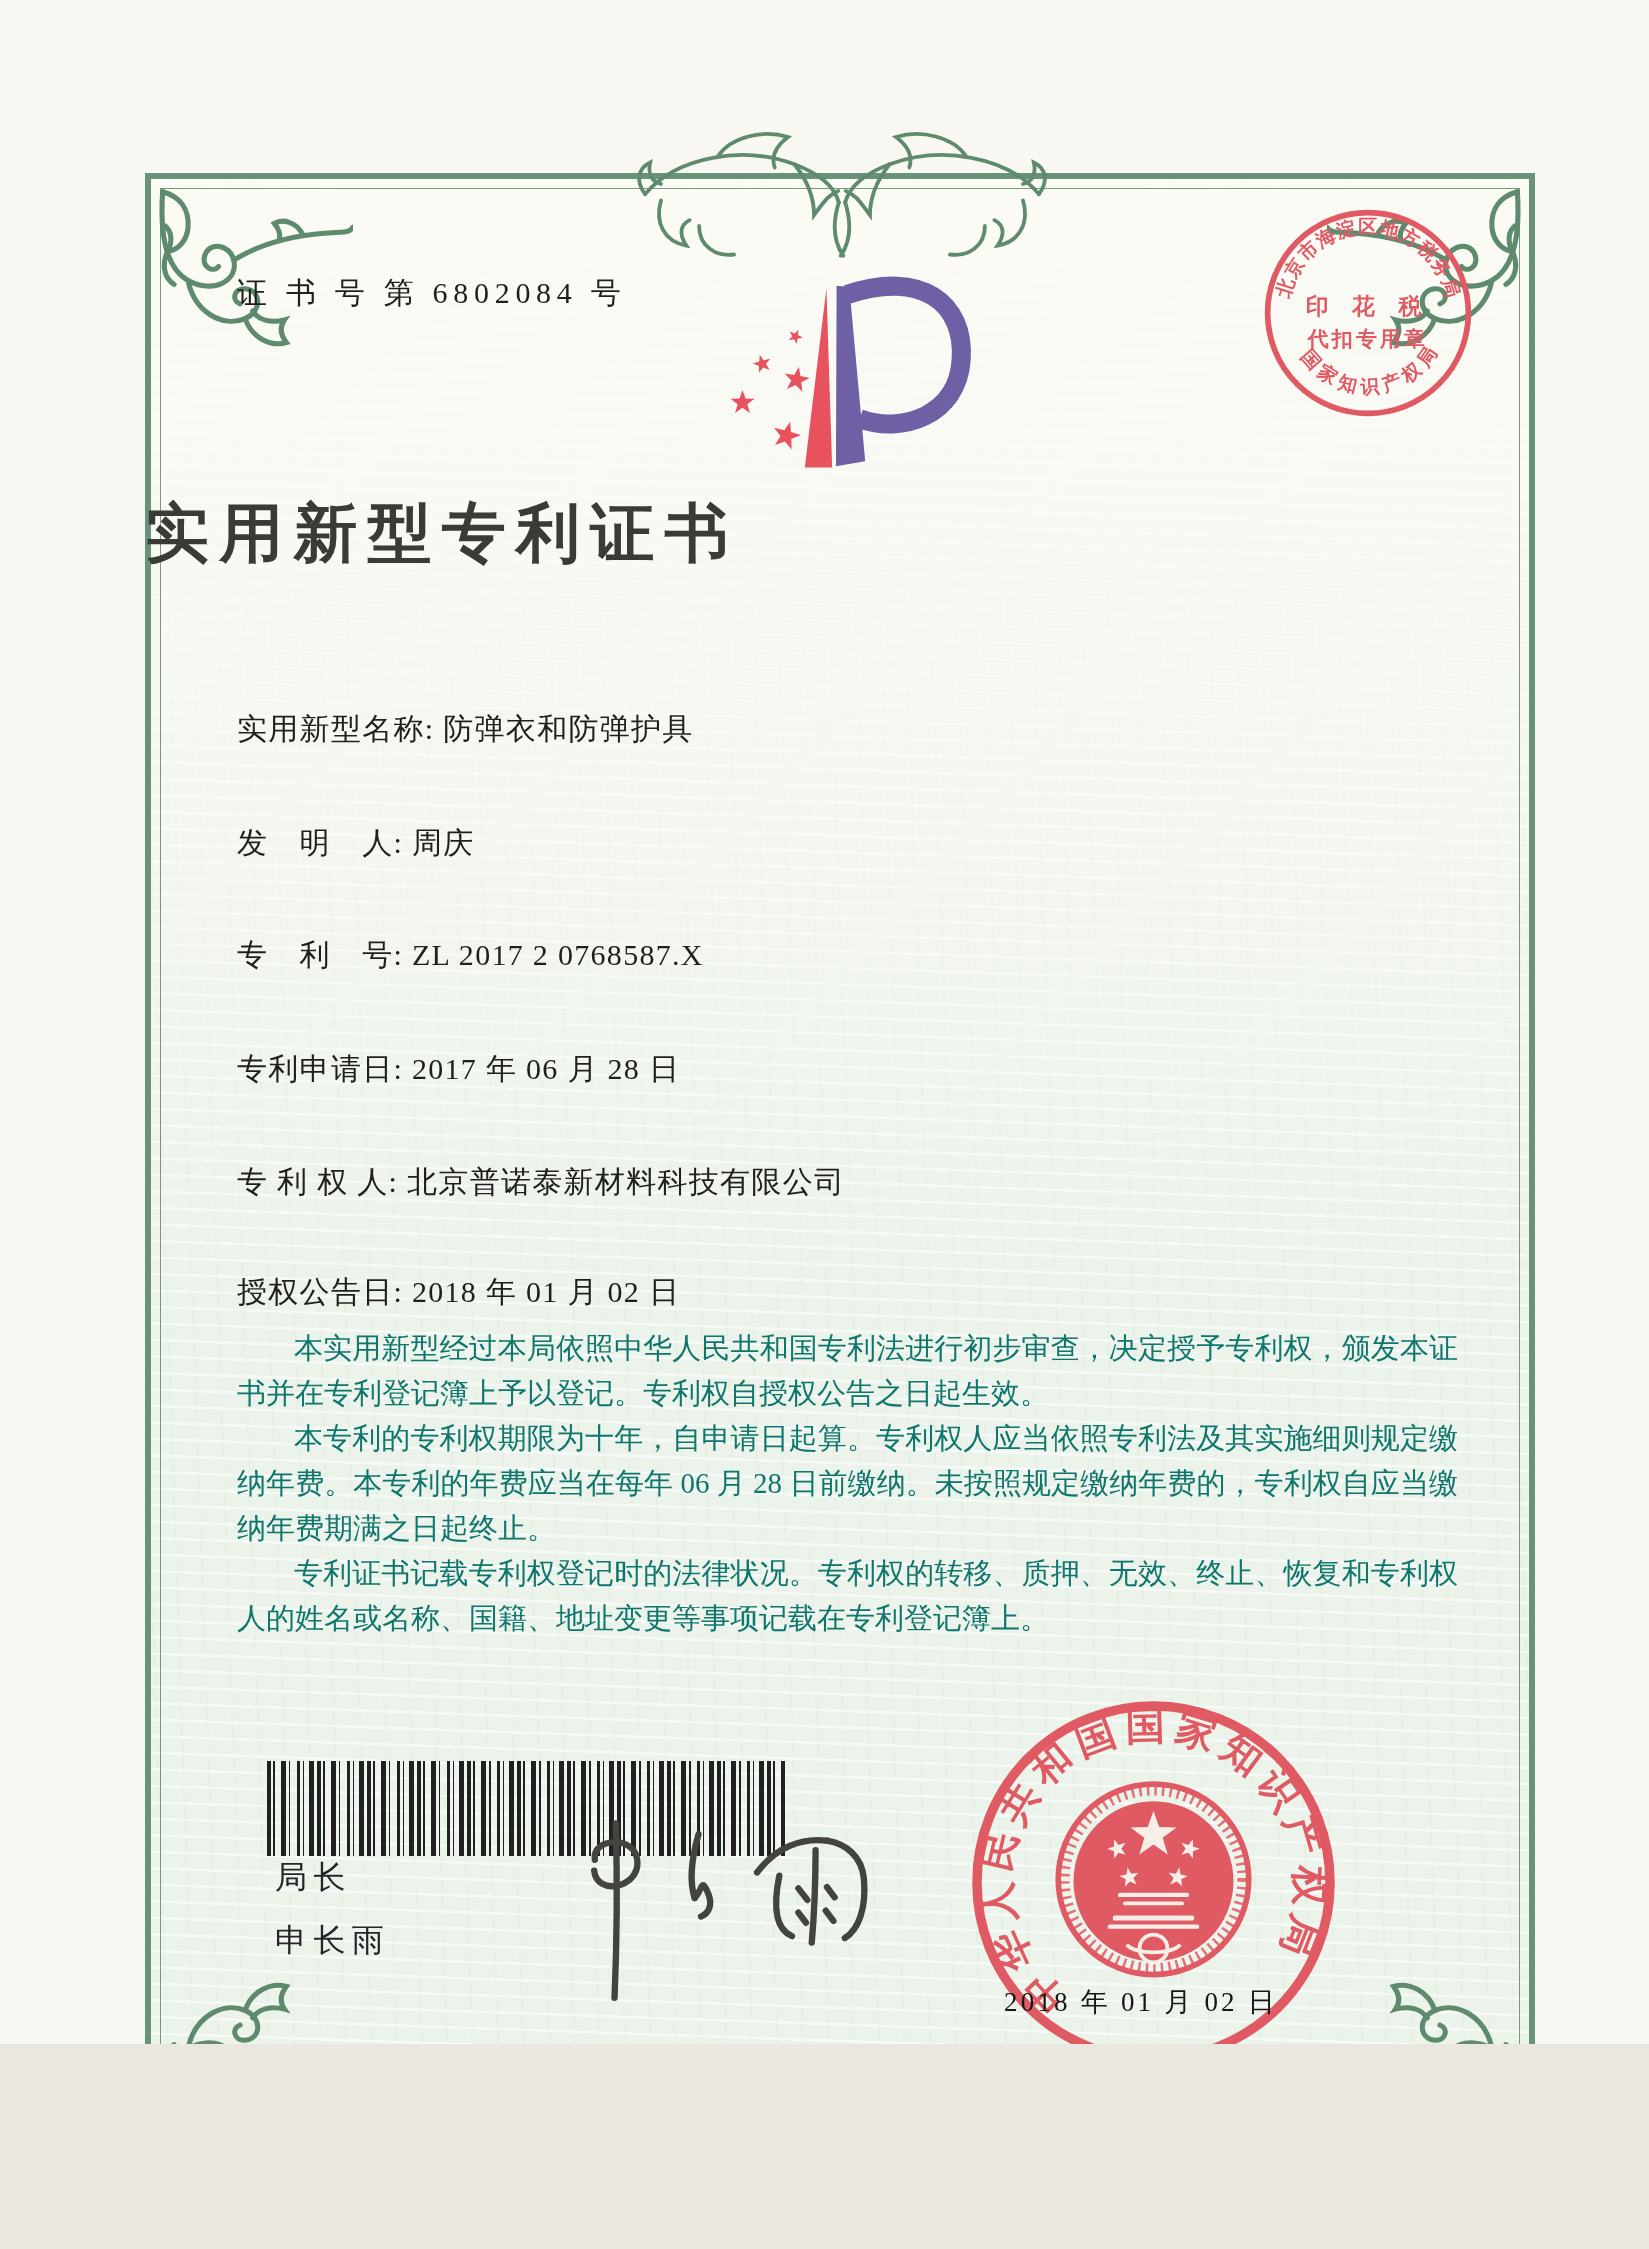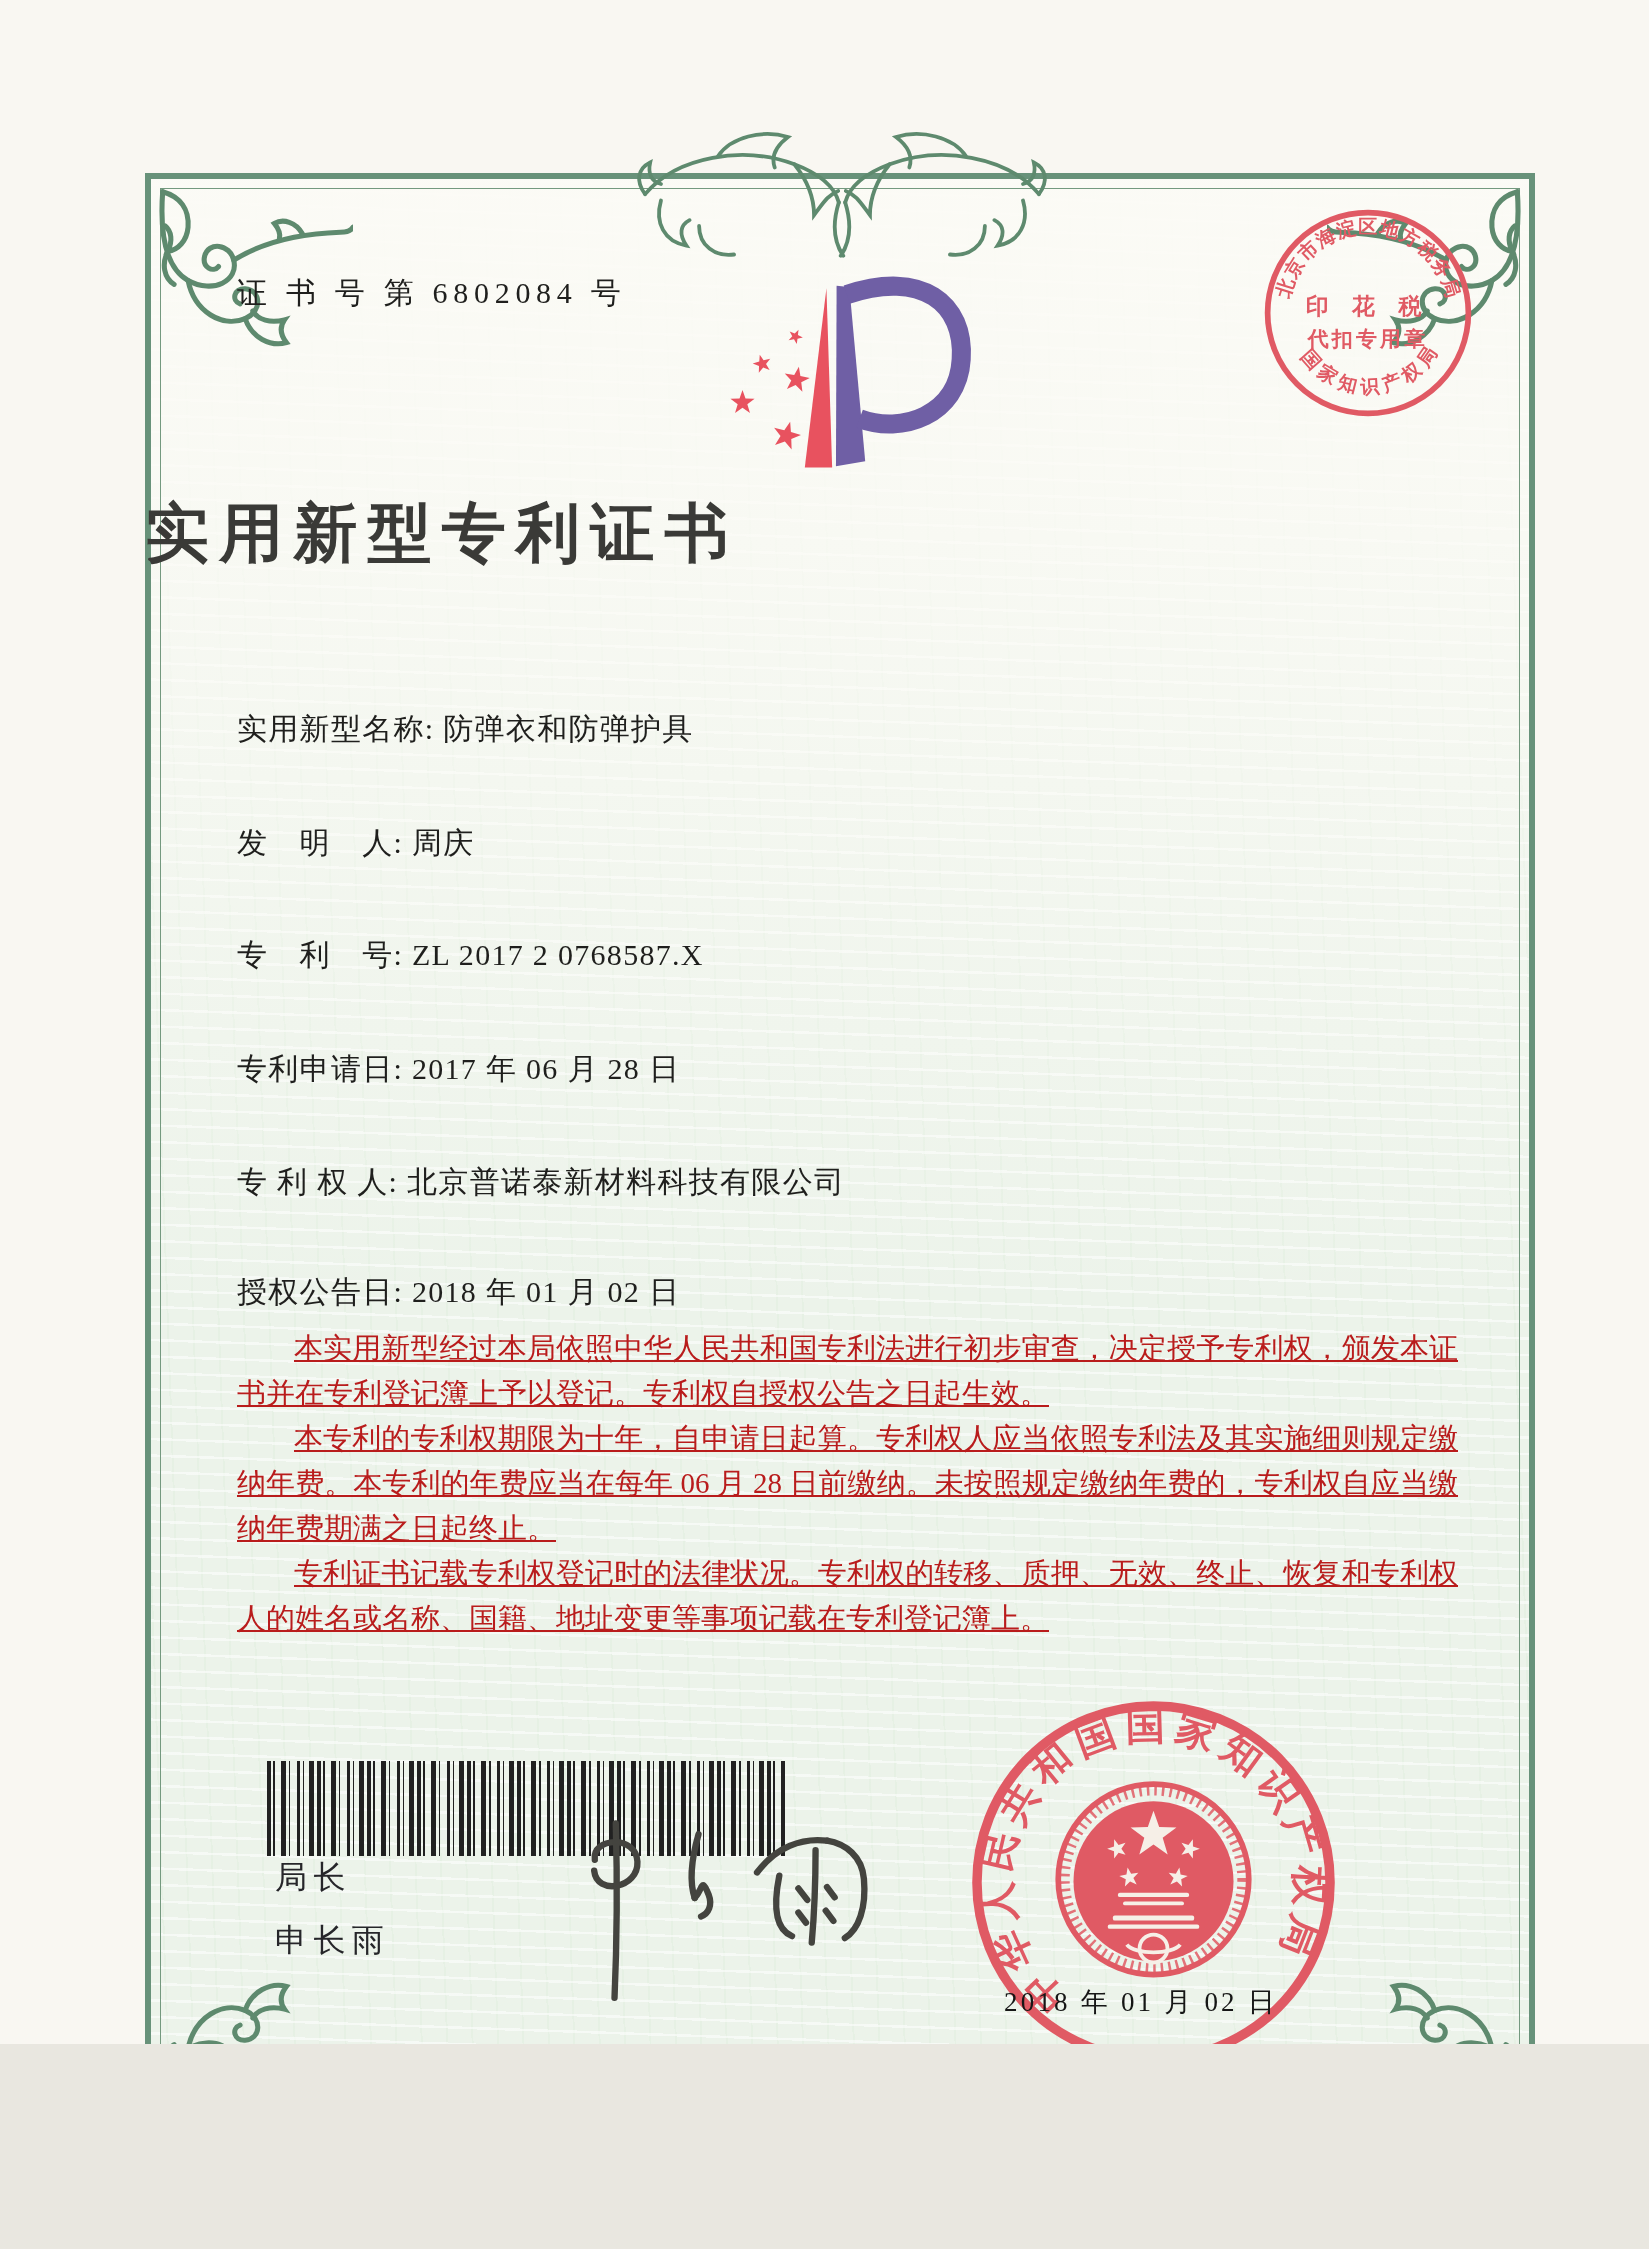--- a/index.html
+++ b/index.html
@@ -34,21 +34,21 @@
     font-size:64px; font-weight:700;
     letter-spacing:10.2px; color:#3a3a37;
   }
   .field{
     position:absolute; left:237px; font-size:30px; letter-spacing:1.3px; color:#1f1f1d;
     white-space:nowrap;
   }
   .f0{top:709px}.f1{top:823px}.f2{top:935px}.f3{top:1049px}.f4{top:1162px}.f5{top:1272px}
   .paras{
     position:absolute; left:237px; top:1326px; width:1221px;
-    font-size:29px; line-height:45px; text-align:justify; color:#b91c1c;text-decoration:underline;
+    font-size:29px; line-height:45px; text-align:justify; color:#0f766e;
   }
   .paras p{margin:0; text-indent:57px;}
   .barcode{
     position:absolute; left:267px; top:1761px; width:518px; height:95px;
     background-image:repeating-linear-gradient(90deg,
       #212121 0 3.8px, transparent 3.8px 6.4px,
       #212121 6.4px 8.3px, transparent 8.3px 14px,
       #212121 14px 19px, transparent 19px 21.6px,
       #212121 21.6px 23.5px, transparent 23.5px 30px,
       #212121 30px 33px, transparent 33px 36px,

